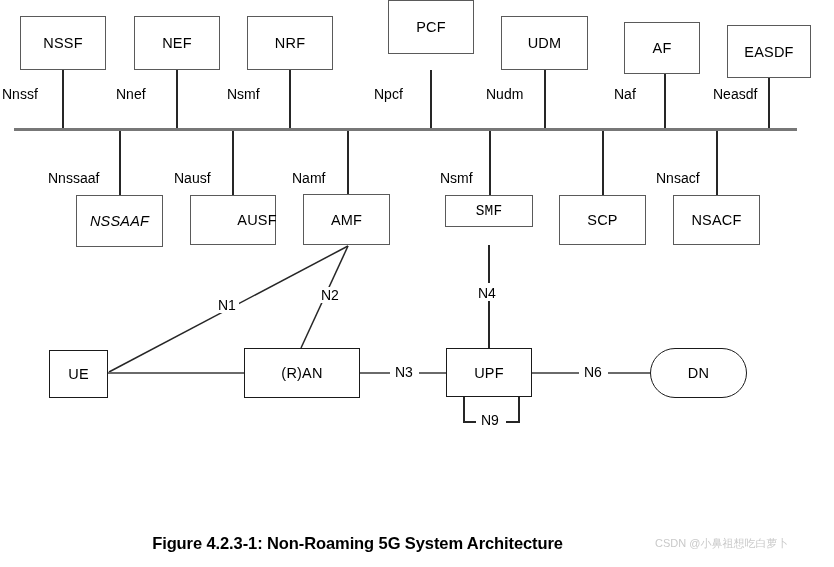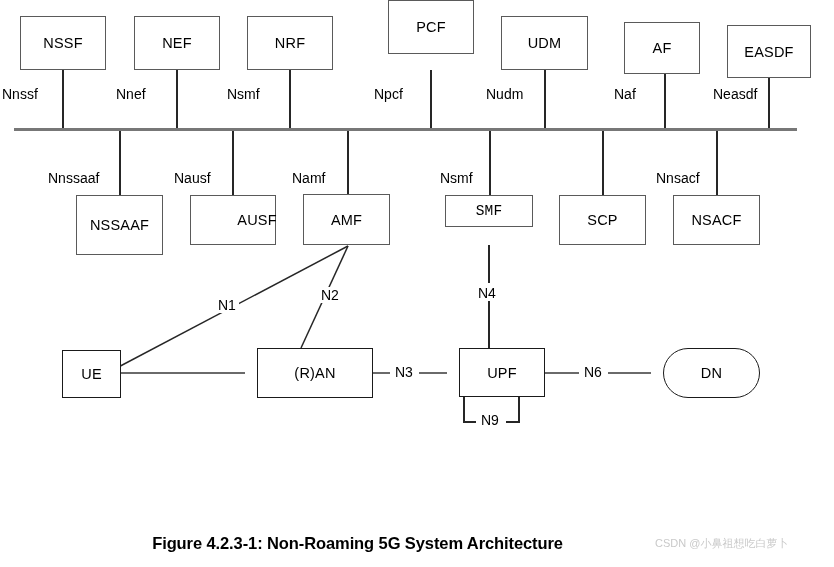--- a/index.html
+++ b/index.html
@@ -27,21 +27,20 @@
     display: flex;
     align-items: center;
     justify-content: center;
     font-size: 14.5px;
     color: #000000;
     letter-spacing: 0.2px;
     z-index: 5;
   }
   .node.dark {
     border-color: #1a1a1a;
-    margin-left: 13px;
   }
   .node.pill {
     border-radius: 999px;
     border-color: #1a1a1a;
     border-width: 1.7px;
   }
   
   .vline {
     position: absolute;
     width: 1.7px;
@@ -145,21 +144,21 @@
       <div class="iflabel" style="left: 486px; top: 86px;">Nudm</div>
       <div class="node" style="left: 624px; top: 22px; width: 76px; height: 52px;">AF</div>
       <div class="vline" style="left: 664px; top: 74px; height: 57px;"></div>
       <div class="iflabel" style="left: 614px; top: 86px;">Naf</div>
       <div class="node" style="left: 727px; top: 25px; width: 84px; height: 53px;">EASDF</div>
       <div class="vline" style="left: 768px; top: 78px; height: 53px;"></div>
       <div class="iflabel" style="left: 713px; top: 86px;">Neasdf</div>
     </div>
 
   <div id="bottom-layer">
-      <div class="node" style="left: 76px; top: 195px; width: 87px; height: 60px;">NSSAAF</div>
+      <div class="node" style="left: 76px; top: 195px; width: 87px; height: 52px; font-style: italic;">NSSAAF</div>
       <div class="vline" style="left: 119px; top: 128px; height: 67px;"></div>
       <div class="iflabel" style="left: 48px; top: 170px;">Nnssaaf</div>
       <div class="node" style="left: 190px; top: 195px; width: 86px; height: 50px; padding-left: 48px;">AUSF</div>
       <div class="vline" style="left: 232px; top: 128px; height: 67px;"></div>
       <div class="iflabel" style="left: 174px; top: 170px;">Nausf</div>
       <div class="node" style="left: 303px; top: 194px; width: 87px; height: 51px;">AMF</div>
       <div class="vline" style="left: 347px; top: 128px; height: 66px;"></div>
       <div class="iflabel" style="left: 292px; top: 170px;">Namf</div>
       <div class="node" style="left: 445px; top: 195px; width: 88px; height: 32px; font-family: Liberation Mono, monospace;">SMF</div>
       <div class="vline" style="left: 489px; top: 128px; height: 67px;"></div>

